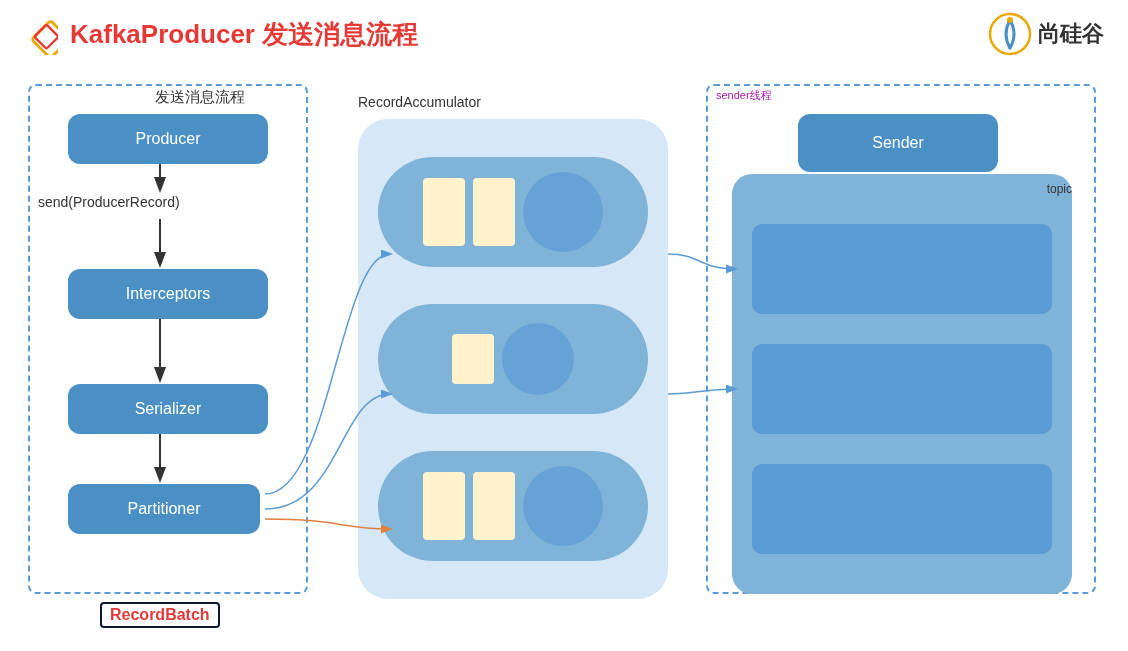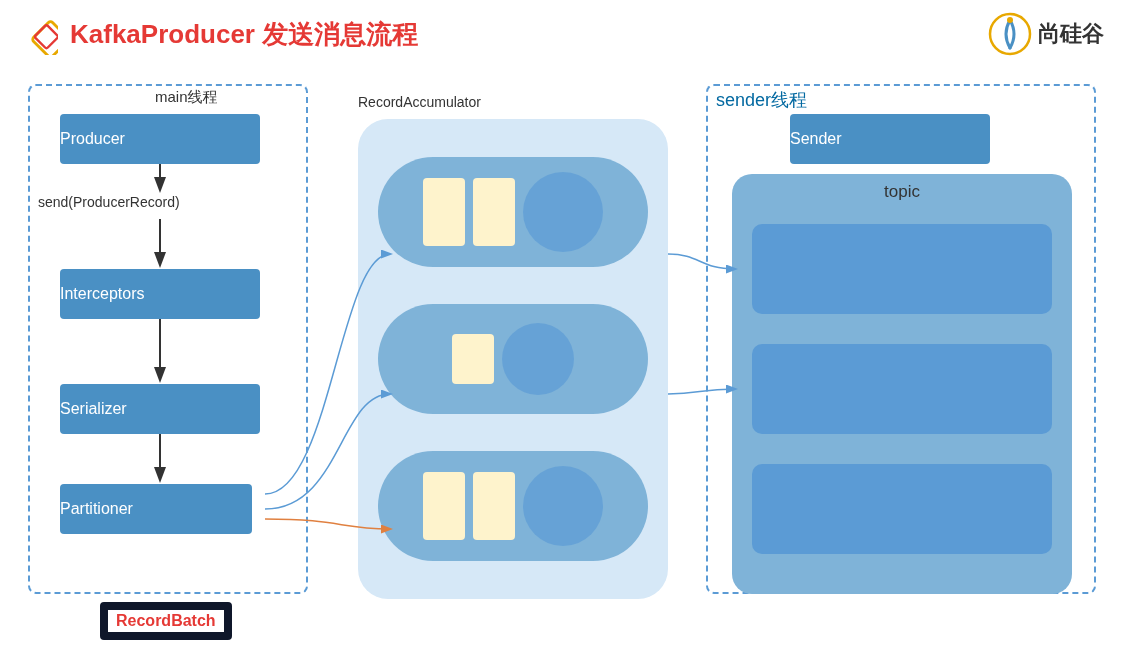--- a/index.html
+++ b/index.html
@@ -83,34 +83,36 @@
       width: 390px;
       height: 510px;
       border: 2px dashed #5b9bd5;
       border-radius: 8px;
       background: transparent;
     }
     .sender-thread-label {
       position: absolute;
       left: 706px;
       top: 14px;
-      font-size: 18px;
-      color: #0369a1;
+      font-size: 11px;
+      color: #a21caf;
     }
 
     
     .blue-btn {
       position: absolute;
       background: #4a90c4;
       color: #fff;
-      border-radius: 4px;
-      display: flex;
-      align-items: center;
+      border-radius: 12px;
+      display: flex;
+      align-items: center;
+      justify-content: center;
       font-size: 16px;
       font-weight: 500;
+      margin-left: 8px;
     }
 
     
     .send-text {
       position: absolute;
       font-size: 14px;
       color: #333;
       text-align: right;
     }
 
@@ -185,40 +187,40 @@
       width: 340px;
       height: 420px;
       background: #7fb3d8;
       border-radius: 20px;
     }
     .topic-title {
       position: absolute;
       left: 732px;
       top: 118px;
       width: 340px;
-      text-align: center;
-      font-size: 17px;
+      text-align: right;
+      font-size: 12px;
       color: #333;
     }
     .topic-partition {
       position: absolute;
       background: #5b9bd5;
       border-radius: 10px;
       left: 752px;
       width: 300px;
       height: 90px;
     }
 
     
     .record-batch-label {
       position: absolute;
       font-size: 16px;
       color: #e53935;
       font-weight: bold;
-      border: 8px solid #0f172a;
+      border: 2px solid #0f172a;
       padding: 2px 8px;
       border-radius: 4px;
     }
 
     
     .svg-overlay {
       position: absolute;
       top: 0;
       left: 0;
       width: 1128px;
@@ -246,21 +248,21 @@
       <path d="M22 8 Q14 22 22 36" fill="none" stroke="#4a90c4" stroke-width="3" stroke-linecap="round"></path>
       <circle cx="22" cy="8" r="3" fill="#e8a800"></circle>
     </svg>
     <span class="logo-right-text">尚硅谷</span>
   </div>
 </div>
 
 <div class="diagram">
 
   <div class="main-thread-box"></div>
-  <span class="main-thread-label" style="left:155px; top:24px;">main线程</span>
+  <span class="main-thread-label" style="left:155px; top:24px;">发送消息流程</span>
 
   <div class="sender-thread-box"></div>
   <span class="sender-thread-label" style="left:716px; top:24px;">sender线程</span>
 
   <div class="blue-btn" style="left:60px; top:50px; width:200px; height:50px;">
     <span>Producer</span>
   </div>
 
   <div class="send-text" style="left:38px; top:130px;">send(ProducerRecord)</div>
 
@@ -291,21 +293,21 @@
       <div class="pill-circle-sm"></div>
     </div>
 
     <div class="pill">
       <div class="pill-rect"></div>
       <div class="pill-rect"></div>
       <div class="pill-circle"></div>
     </div>
   </div>
 
-  <div class="blue-btn" style="left:790px; top:50px; width:200px; height:50px;">
+  <div class="blue-btn" style="left:790px; top:50px; width:200px; height:58px;">
     <span>Sender</span>
   </div>
 
   <div class="topic-box"></div>
   <div class="topic-title">topic</div>
 
   <div class="topic-partition" style="top:160px;"></div>
   <div class="topic-partition" style="top:280px;"></div>
   <div class="topic-partition" style="top:400px;"></div>
 

